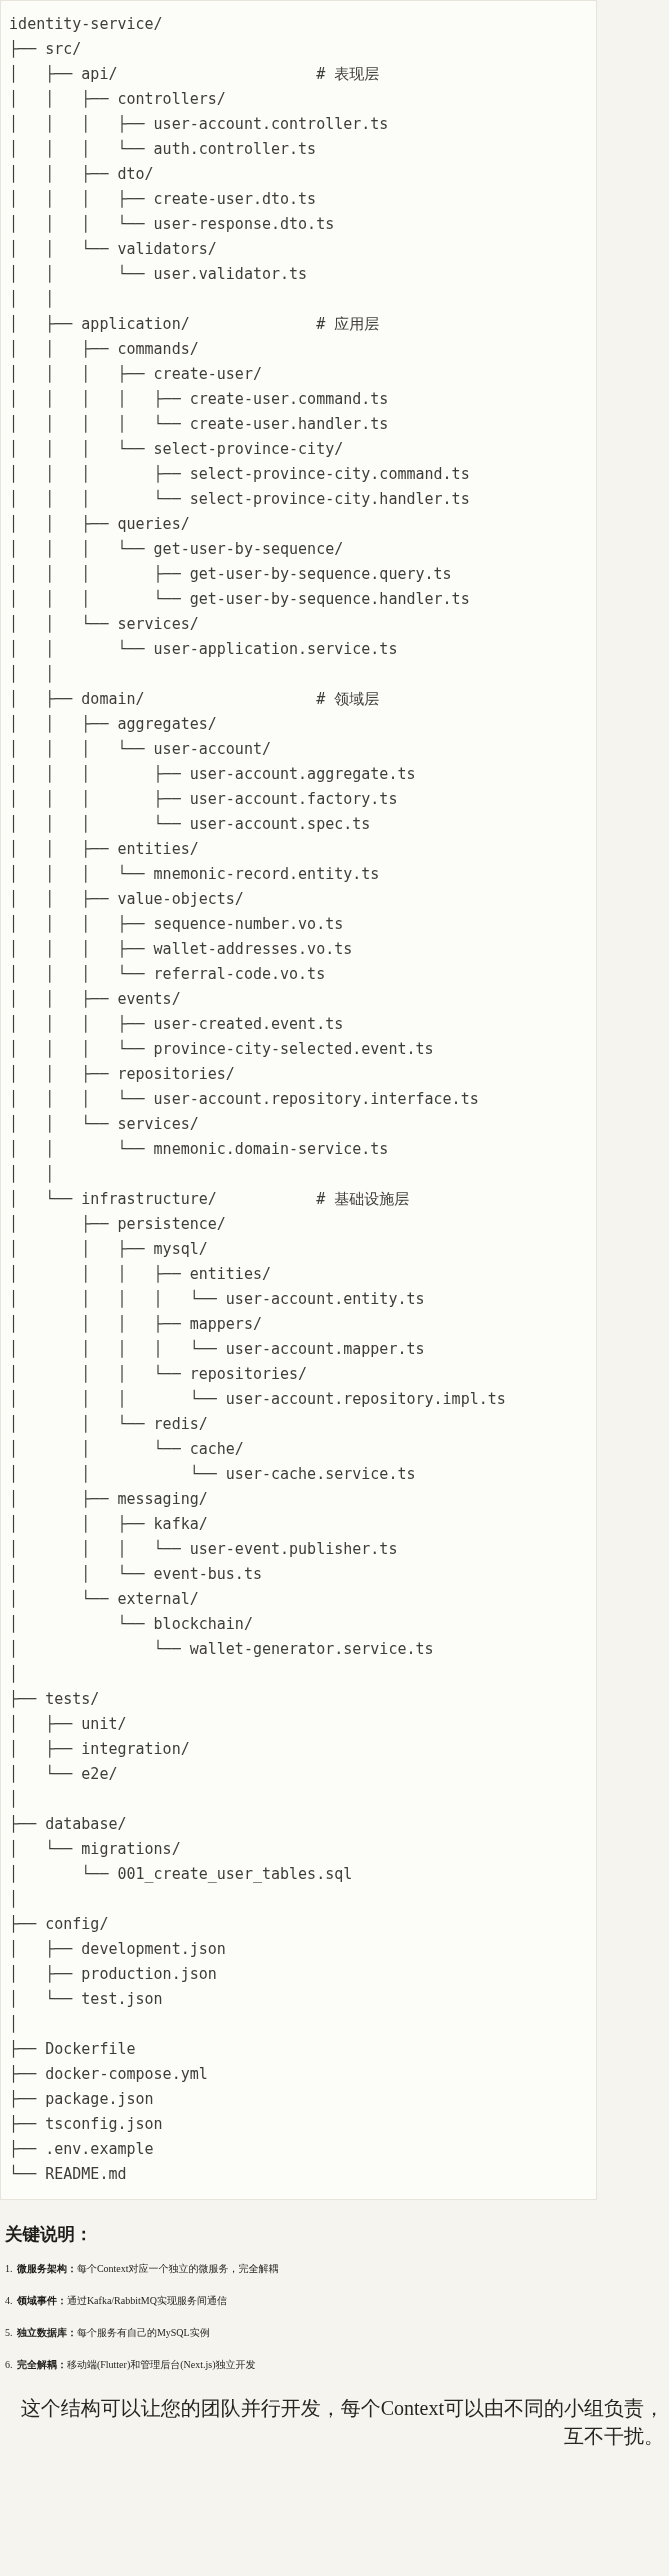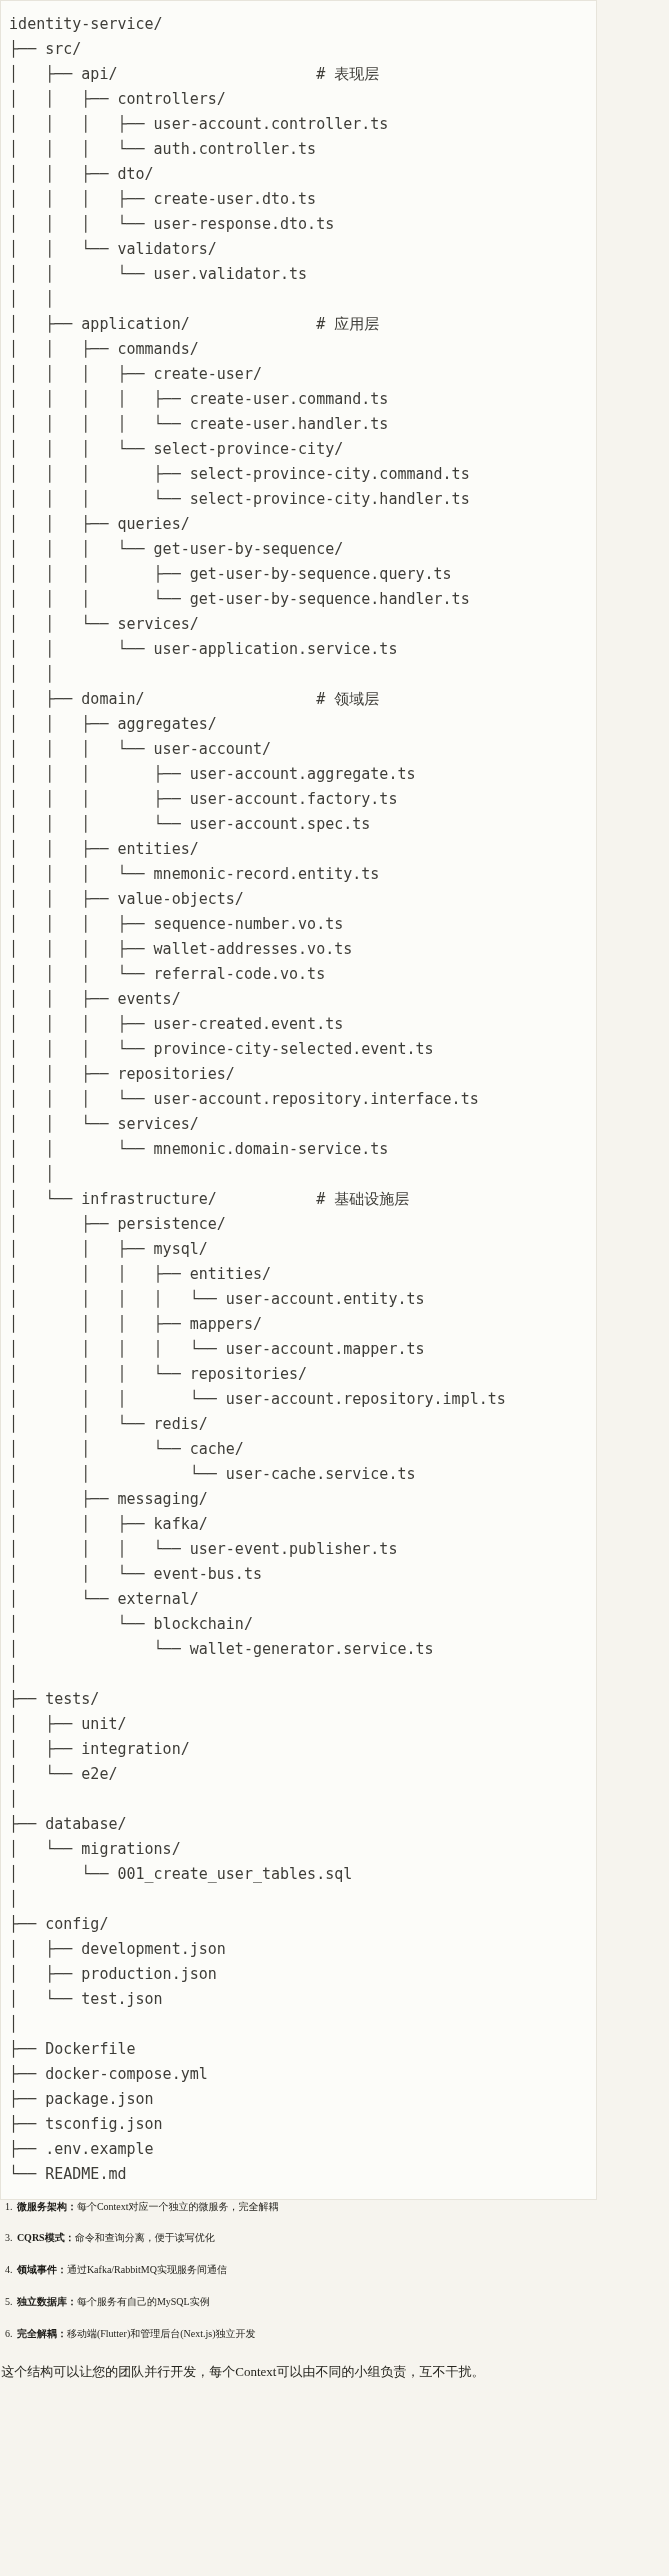--- a/index.html
+++ b/index.html
@@ -62,23 +62,24 @@
   .note-item .num{
     display:inline-block;
     margin-right:4.4px;
   }
   .note-item .term{
     font-weight:bold;
     color:var(--heading-text);
   }
   .footer-note{
     margin:22.5px 5px 0 1.3px;
-    font-size:13px;
+    font-size:20px;
     line-height:1.4;
     color:var(--body-text);
+    text-align:right;
   }
 </style>
 </head>
 <body>
 
 <div class="page">
 
 
   <div class="code-block">
     <pre>identity-service/
@@ -163,27 +164,25 @@
 │   └── test.json
 │
 ├── Dockerfile
 ├── docker-compose.yml
 ├── package.json
 ├── tsconfig.json
 ├── .env.example
 └── README.md</pre>
   </div>
 
+  <h3 class="notes-heading">关键说明：</h3>
 
   <ol class="notes-list">
     <li class="note-item">
       <span class="num">1.</span><span class="term">微服务架构：</span><span class="desc">每个Context对应一个独立的微服务，完全解耦</span>
-    </li>
-      <li class="note-item">
-      <span class="num">3.</span><span class="term">CQRS模式：</span><span class="desc">命令和查询分离，便于读写优化</span>
     </li>
       <li class="note-item">
       <span class="num">4.</span><span class="term">领域事件：</span><span class="desc">通过Kafka/RabbitMQ实现服务间通信</span>
     </li>
       <li class="note-item">
       <span class="num">5.</span><span class="term">独立数据库：</span><span class="desc">每个服务有自己的MySQL实例</span>
     </li>
       <li class="note-item">
       <span class="num">6.</span><span class="term">完全解耦：</span><span class="desc">移动端(Flutter)和管理后台(Next.js)独立开发</span>
     </li>

